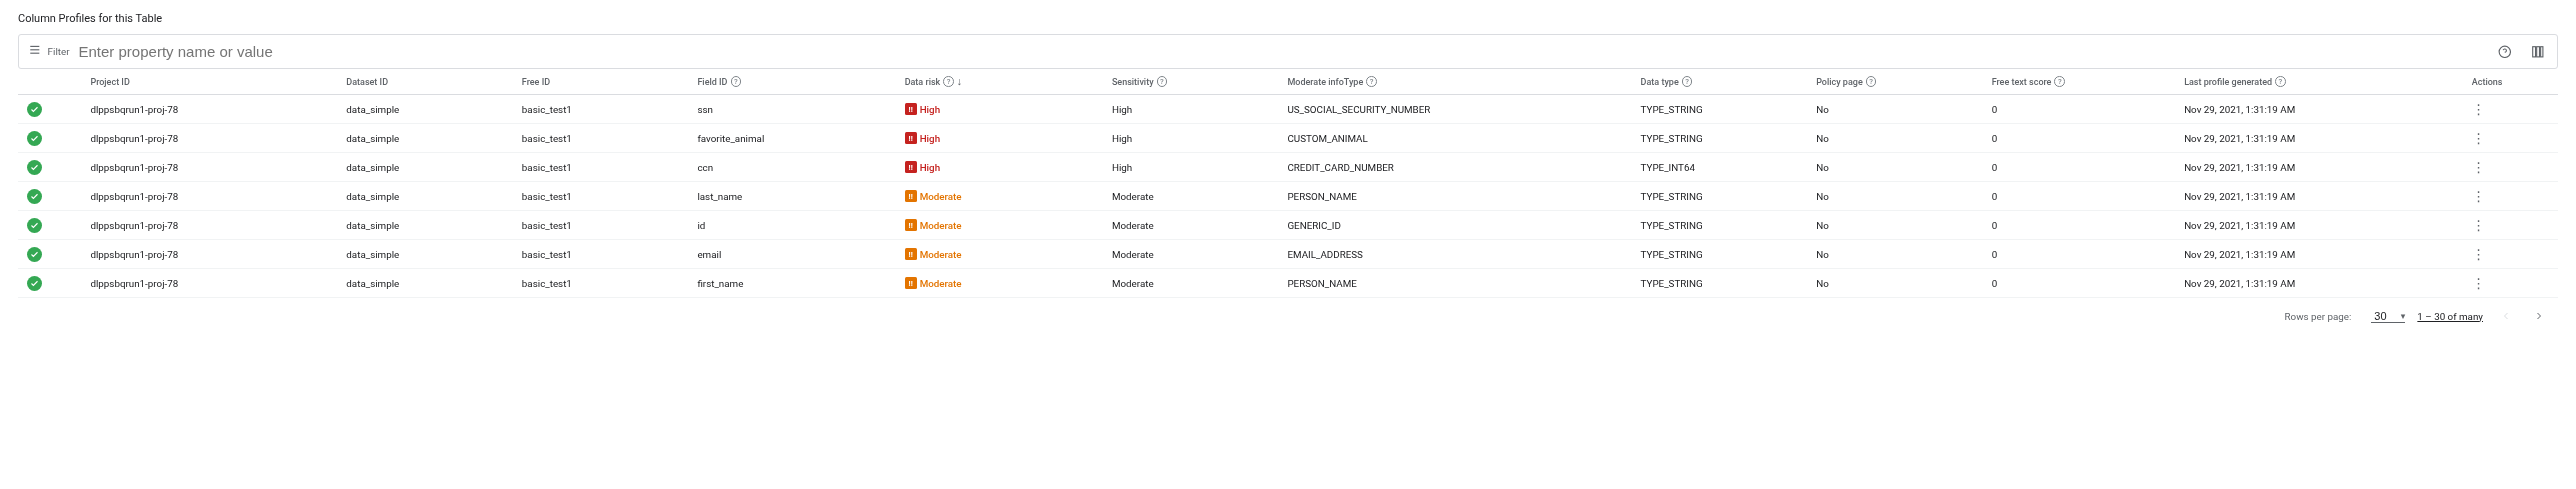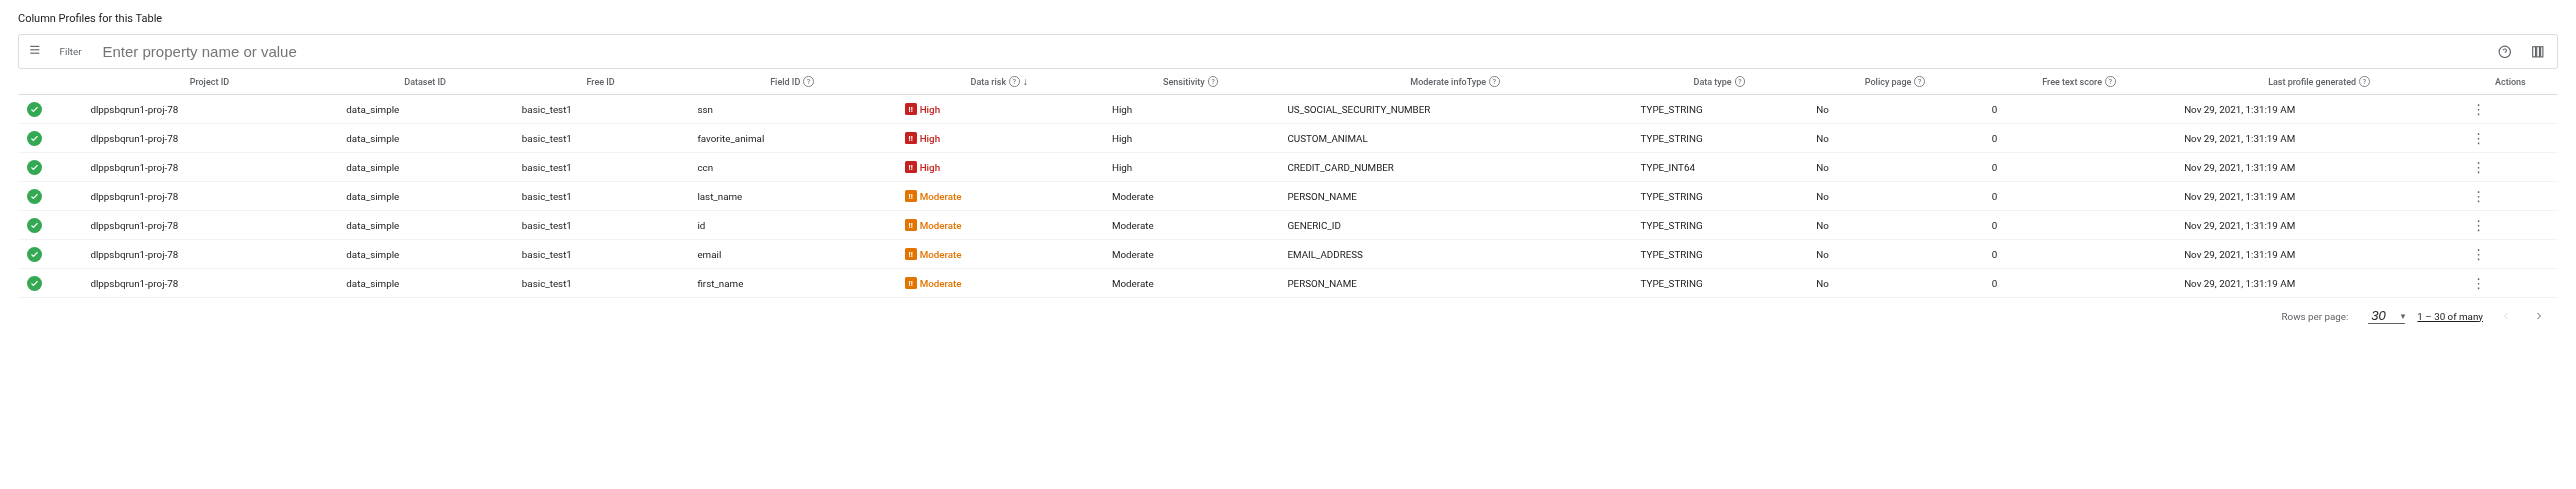--- a/index.html
+++ b/index.html
@@ -25,21 +25,21 @@
       border: 0.8px solid #dadce0;
       border-radius: 3px;
       padding: 6px 9px;
       margin-bottom: 0;
       position: relative;
     }
     .toolbar-left {
       display: flex;
       align-items: center;
       flex: 1;
-      gap: 18px;
+      gap: 6px;
     }
     .filter-icon {
       color: #5f6368;
       font-size: 12px;
     }
     .filter-input {
       border: none;
       outline: none;
       font-size: 15px;
       color: #5f6368;
@@ -66,21 +66,21 @@
     table {
       width: 100%;
       border-collapse: collapse;
       table-layout: fixed;
     }
     thead tr {
       border-bottom: 0.8px solid #dadce0;
     }
     thead th {
       padding: 6px 9px;
-      text-align: center;
+      text-align: left;
       font-weight: 500;
       font-size: 9px;
       color: #5f6368;
       white-space: nowrap;
       vertical-align: middle;
     }
     tbody tr {
       border-bottom: 0.8px solid #f1f3f4;
     }
     tbody td {
@@ -191,29 +191,28 @@
       color: #5f6368;
     }
     .rows-per-page {
       display: flex;
       align-items: center;
       gap: 20px;
     }
     .rows-select {
       border: none;
       border-bottom: 0.8px solid #5f6368;
-      font-size: 13px;
+      font-size: 11px;
       color: #202124;
       padding: 0 12px 0 3px;
       background: transparent;
       cursor: pointer;
       appearance: none;
       -webkit-appearance: none;
       position: relative;
-      font-style: italic;
     }
     .rows-select-wrapper {
       position: relative;
       display: inline-flex;
       align-items: center;
     }
     .rows-select-wrapper::after {
       content: '▾';
       position: absolute;
       right: 0;

